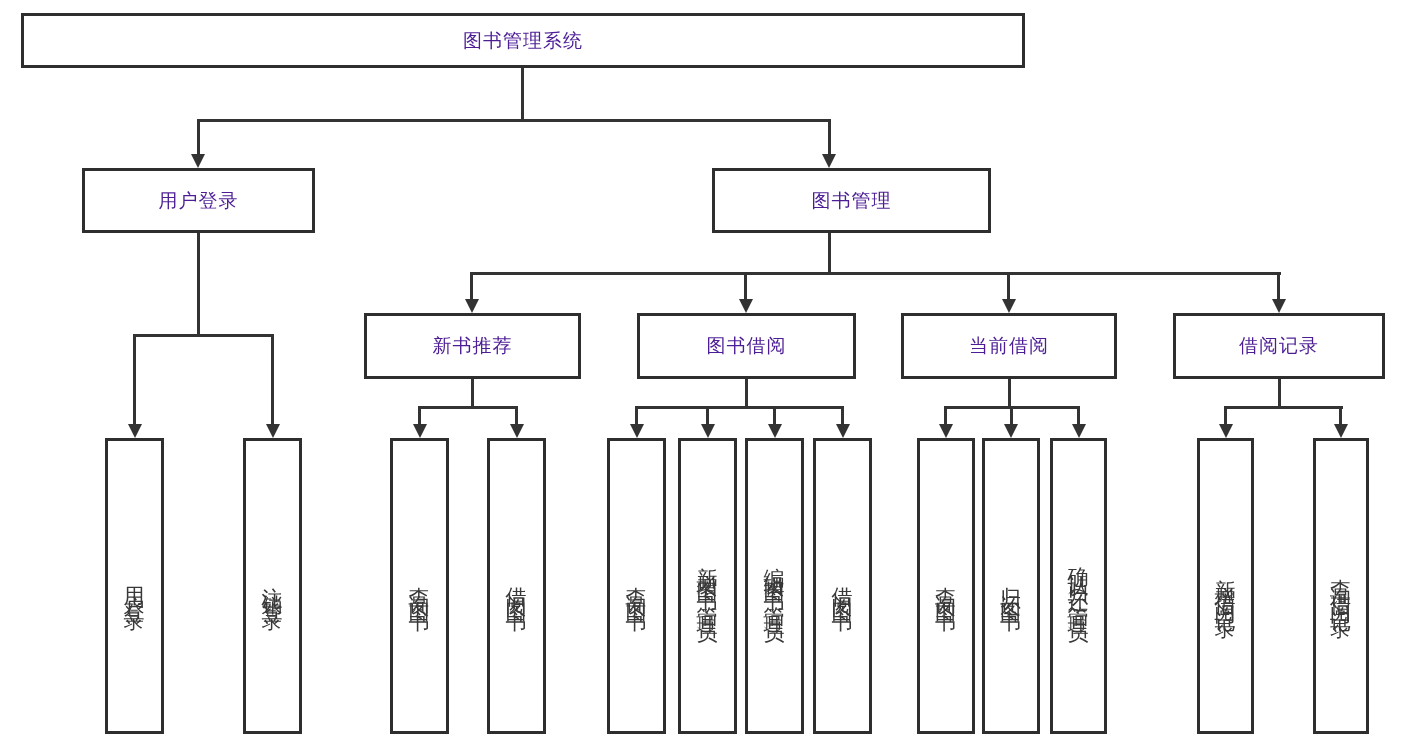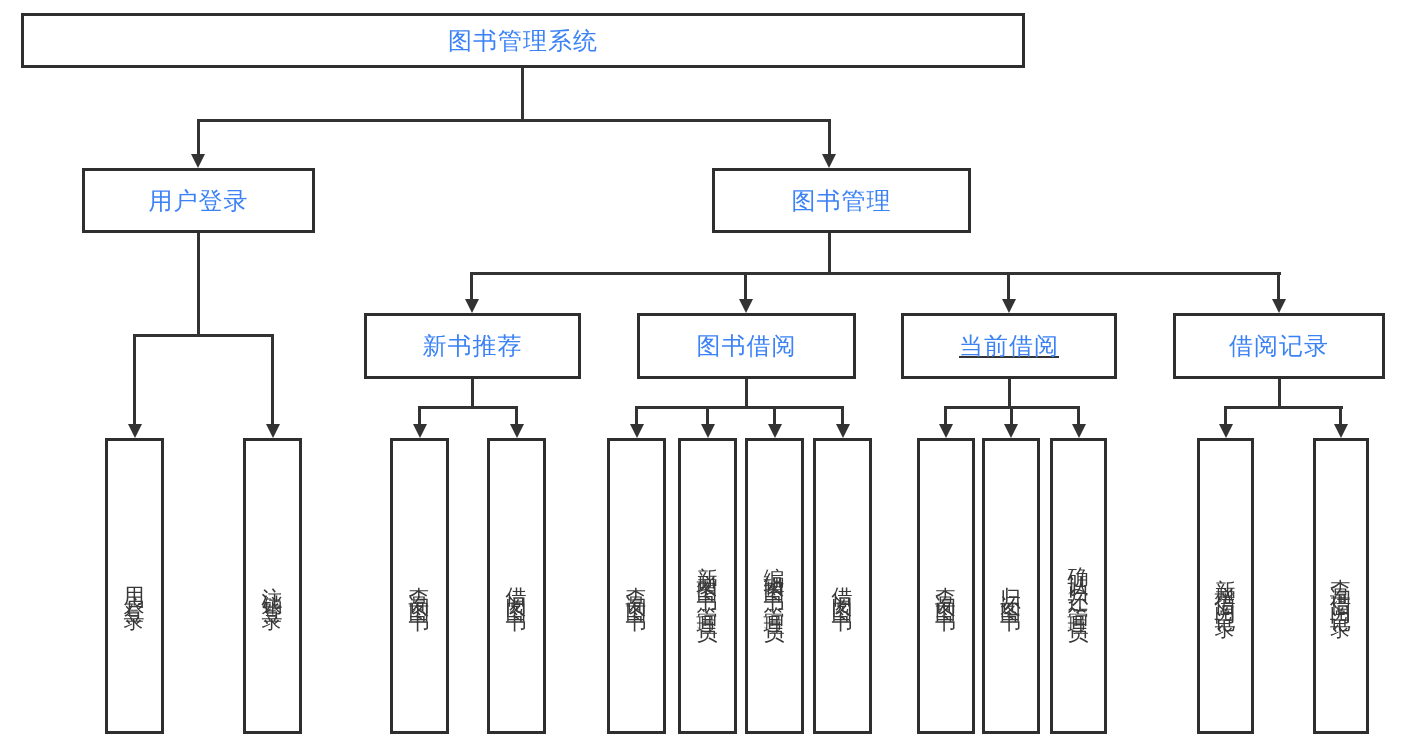--- a/index.html
+++ b/index.html
@@ -5,33 +5,33 @@
   html,body{margin:0;padding:0;background:#ffffff;}
   .stage{
     position:relative;width:1405px;height:747px;background:#ffffff;overflow:hidden;
     font-family:"Liberation Sans","DejaVu Sans",sans-serif;color:#333333;
   }
   
   .box{
     position:absolute;background:#ffffff;border:3px solid #2e2e2e;box-sizing:border-box;
     display:flex;align-items:center;justify-content:center;
   }
-  .hlabel{font-size:24px;color:#3b82f6;letter-spacing:1px;white-space:nowrap;}
+  .hlabel{font-size:19px;color:#4c1d95;letter-spacing:1px;white-space:nowrap;}
   .leaf{top:438px;height:296px;}
   .vlabel{
     writing-mode:vertical-rl;text-orientation:mixed;
     font-size:21px;color:#383838;letter-spacing:8px;line-height:1;
   }
   
   .b-root{left:21px;top:13px;width:1004px;height:55px;}
   .b-l2a{left:82px;top:168px;width:233px;height:65px;}
-  .b-l2b{left:712px;top:168px;width:259px;height:65px;}
+  .b-l2b{left:712px;top:168px;width:279px;height:65px;}
   .b-l3a{left:364px;top:313px;width:217px;height:66px;}
   .b-l3b{left:637px;top:313px;width:219px;height:66px;}
-  .b-l3c{left:901px;top:313px;width:216px;height:66px;text-decoration:underline;}
+  .b-l3c{left:901px;top:313px;width:216px;height:66px;}
   .b-l3d{left:1173px;top:313px;width:212px;height:66px;}
   .b-f1{left:105px;width:59px;}  .b-f2{left:243px;width:59px;}
   .b-f3{left:390px;width:59px;}  .b-f4{left:487px;width:59px;}
   .b-f5{left:607px;width:59px;}  .b-f6{left:678px;width:59px;}
   .b-f7{left:745px;width:59px;}  .b-f8{left:813px;width:59px;}
   .b-f9{left:917px;width:58px;}  .b-f10{left:982px;width:58px;}
   .b-f11{left:1050px;width:57px;} .b-f12{left:1197px;width:57px;}
   .b-f13{left:1313px;width:56px;}
   
   .vl{position:absolute;width:3px;background:#333333;}

